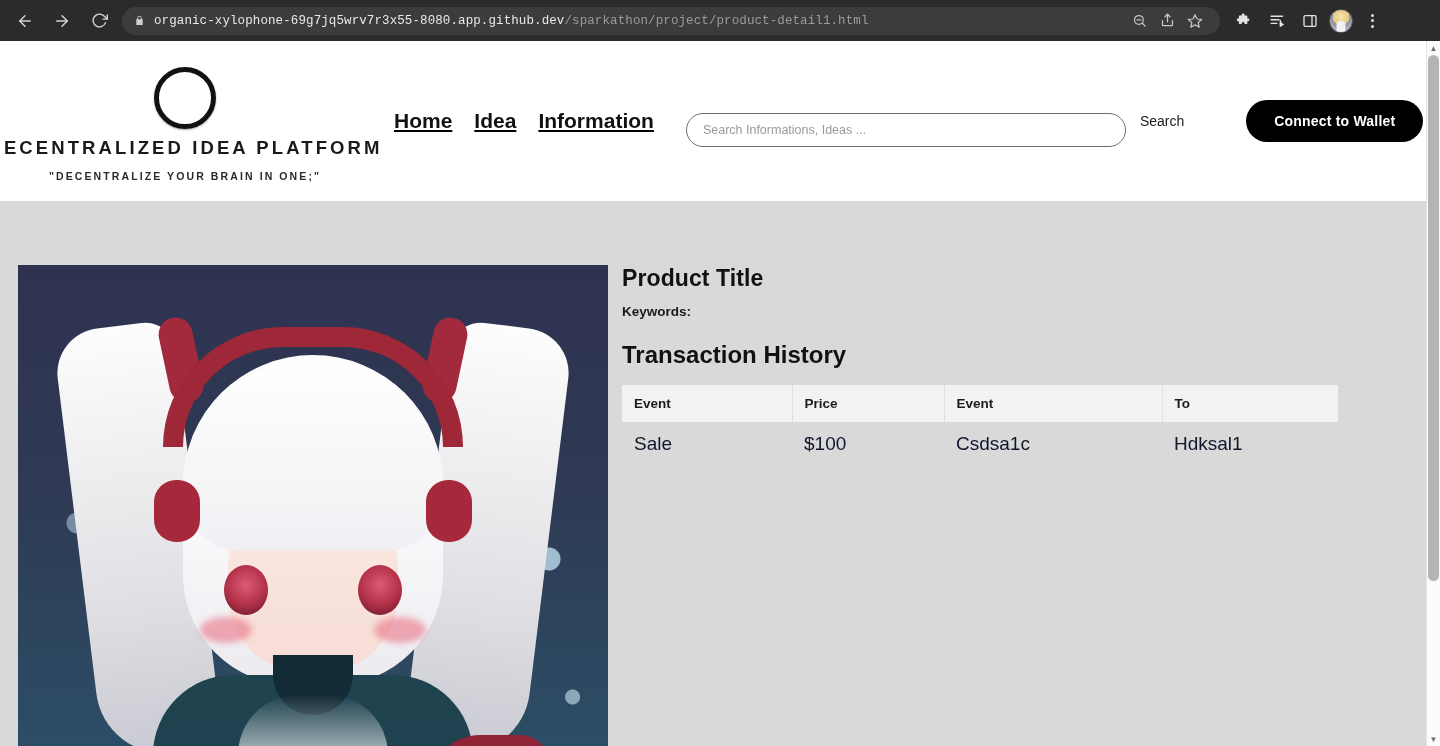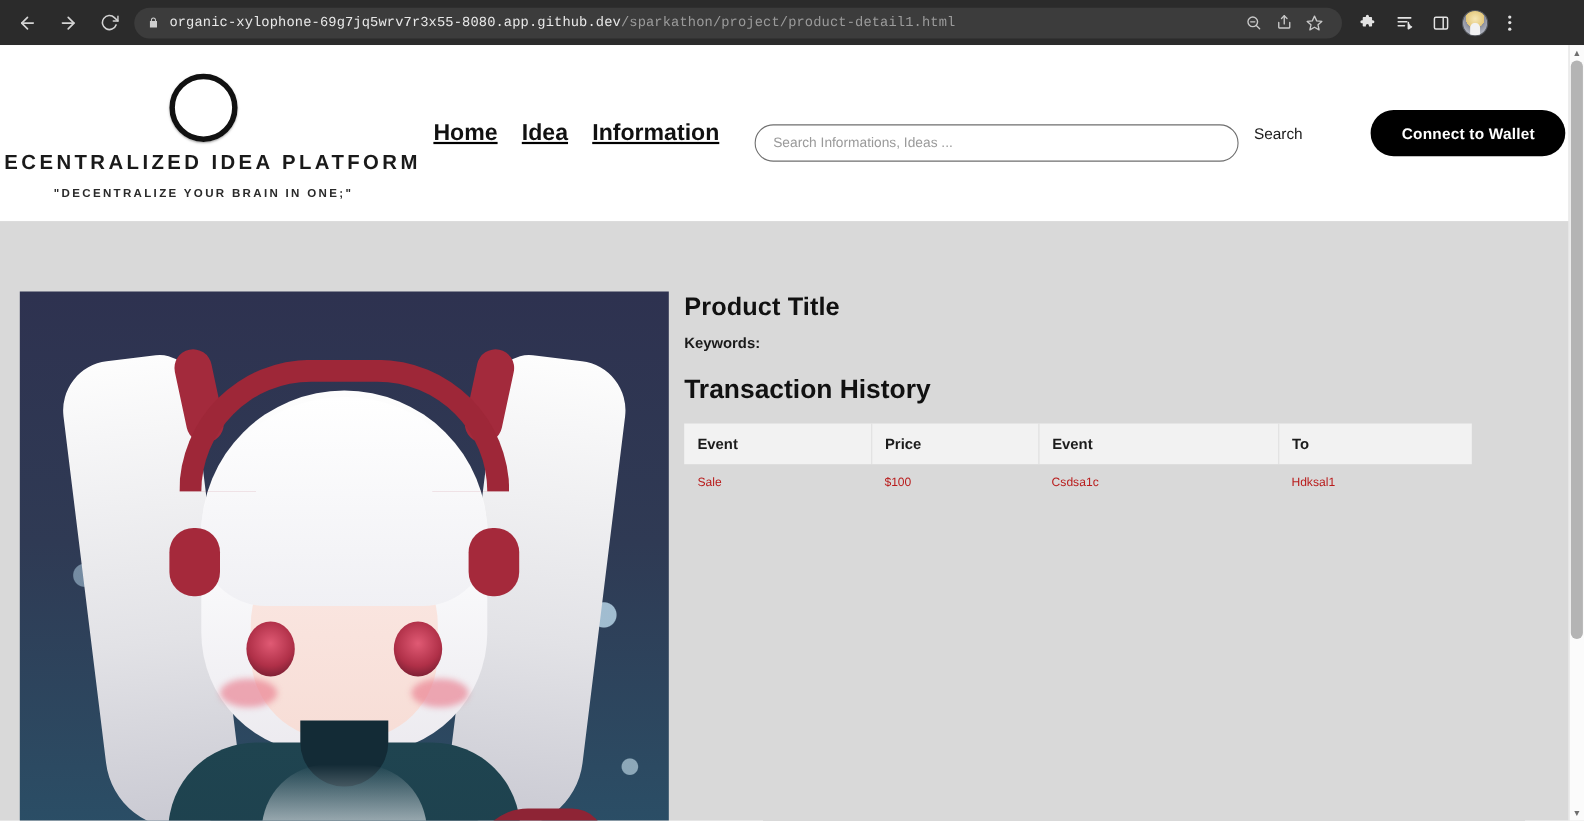--- a/index.html
+++ b/index.html
@@ -241,21 +241,21 @@
     border-collapse: collapse; background: transparent;
   }
   .tx-table th {
     background: #f2f2f2; text-align: left;
     font-size: 13.5px; font-weight: 700; color: #1c1c1c;
     padding: 11px 0 11px 12px;
     border-right: 1px solid #e0e0e0;
   }
   .tx-table th:last-child { border-right: none; margin-left: 48px; }
   .tx-table td {
-    font-size: 11px; color: #b91c1c;
+    font-size: 19px; color: #0f172a;
     padding: 11px 0 11px 12px;
     background: transparent;
   }
   .col-event { width: 170px; }
   .col-price { width: 152px; }
   .col-from  { width: 218px; }
   .col-to    { width: 176px; }
 
   
   .scrollbar {

